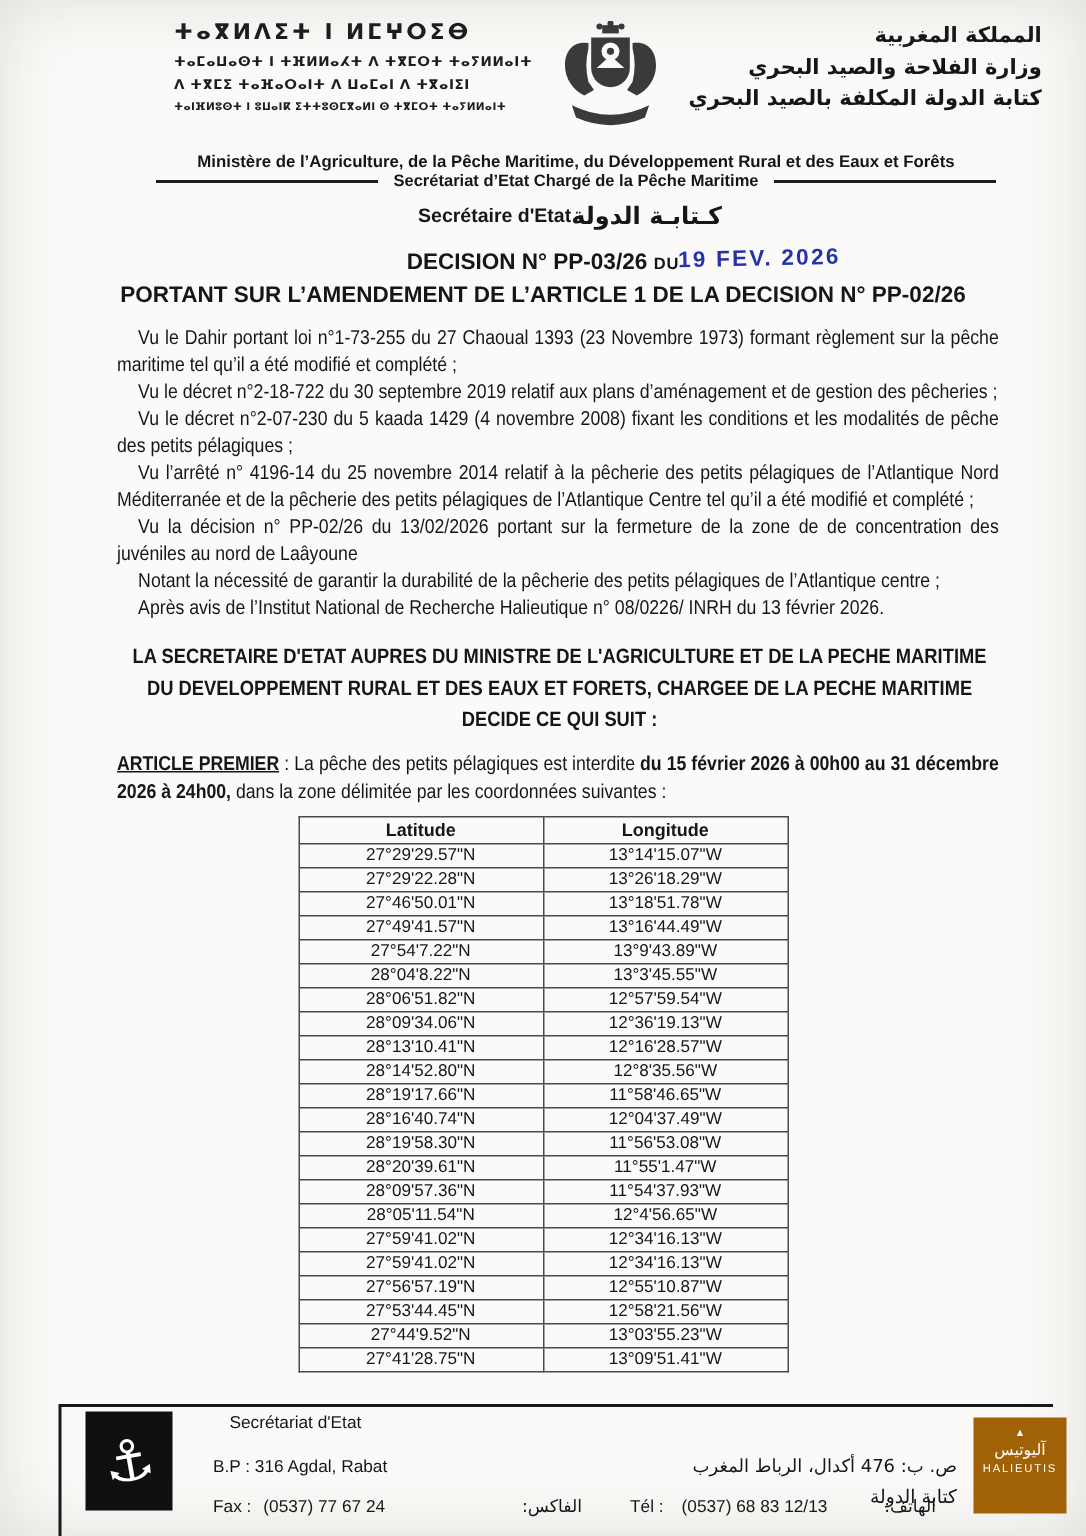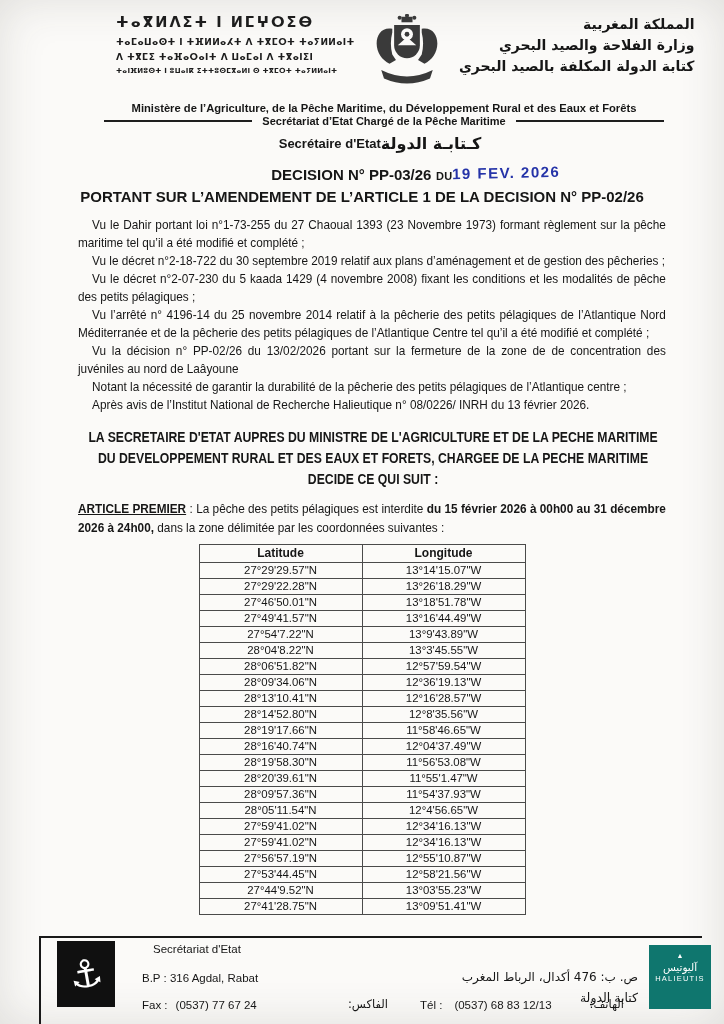--- a/index.html
+++ b/index.html
@@ -52,21 +52,21 @@
               color:#fff;display:flex;align-items:center;justify-content:center;}
   .anchor-box .g{font-size:38px;transform:rotate(-10deg);font-family:"DejaVu Sans",sans-serif;}
   .f-l1{position:absolute;left:142px;top:7px;margin-left:11px;}
   .f-l2{position:absolute;left:142px;top:36px;}
   .f-l3{position:absolute;left:142px;top:63px;display:flex;gap:8px;}
   .f-fax-ar{position:absolute;left:348px;top:61px;font-family:"DejaVu Sans",sans-serif;direction:rtl;}
   .f-r1{position:absolute;right:86px;top:6px;font-family:"DejaVu Sans",sans-serif;direction:rtl;font-size:12.5px;margin-top:48px;}
   .f-r2{position:absolute;right:86px;top:34px;font-family:"DejaVu Sans",sans-serif;direction:rtl;font-size:12px;}
   .f-tel{position:absolute;left:420px;top:63px;display:flex;gap:12px;}
   .f-tel-ar{position:absolute;right:100px;top:61px;font-family:"DejaVu Sans",sans-serif;direction:rtl;}
-  .hal-box{position:absolute;right:13px;top:9px;width:62px;height:64px;background:#0f766e;color:#fff;
+  .hal-box{position:absolute;right:13px;top:9px;width:62px;height:64px;background:#a16207;color:#fff;
            text-align:center;padding-top:7px;box-sizing:border-box;}
   .hal-boat{display:block;font-size:7px;line-height:8px;}
   .hal-ar{display:block;font-size:10.5px;line-height:14px;font-family:"DejaVu Sans",sans-serif;}
   .hal-lat{display:block;font-size:7.5px;letter-spacing:1.2px;line-height:10px;}
 </style>
 </head>
 <body>
 
 <div class="page">
 

